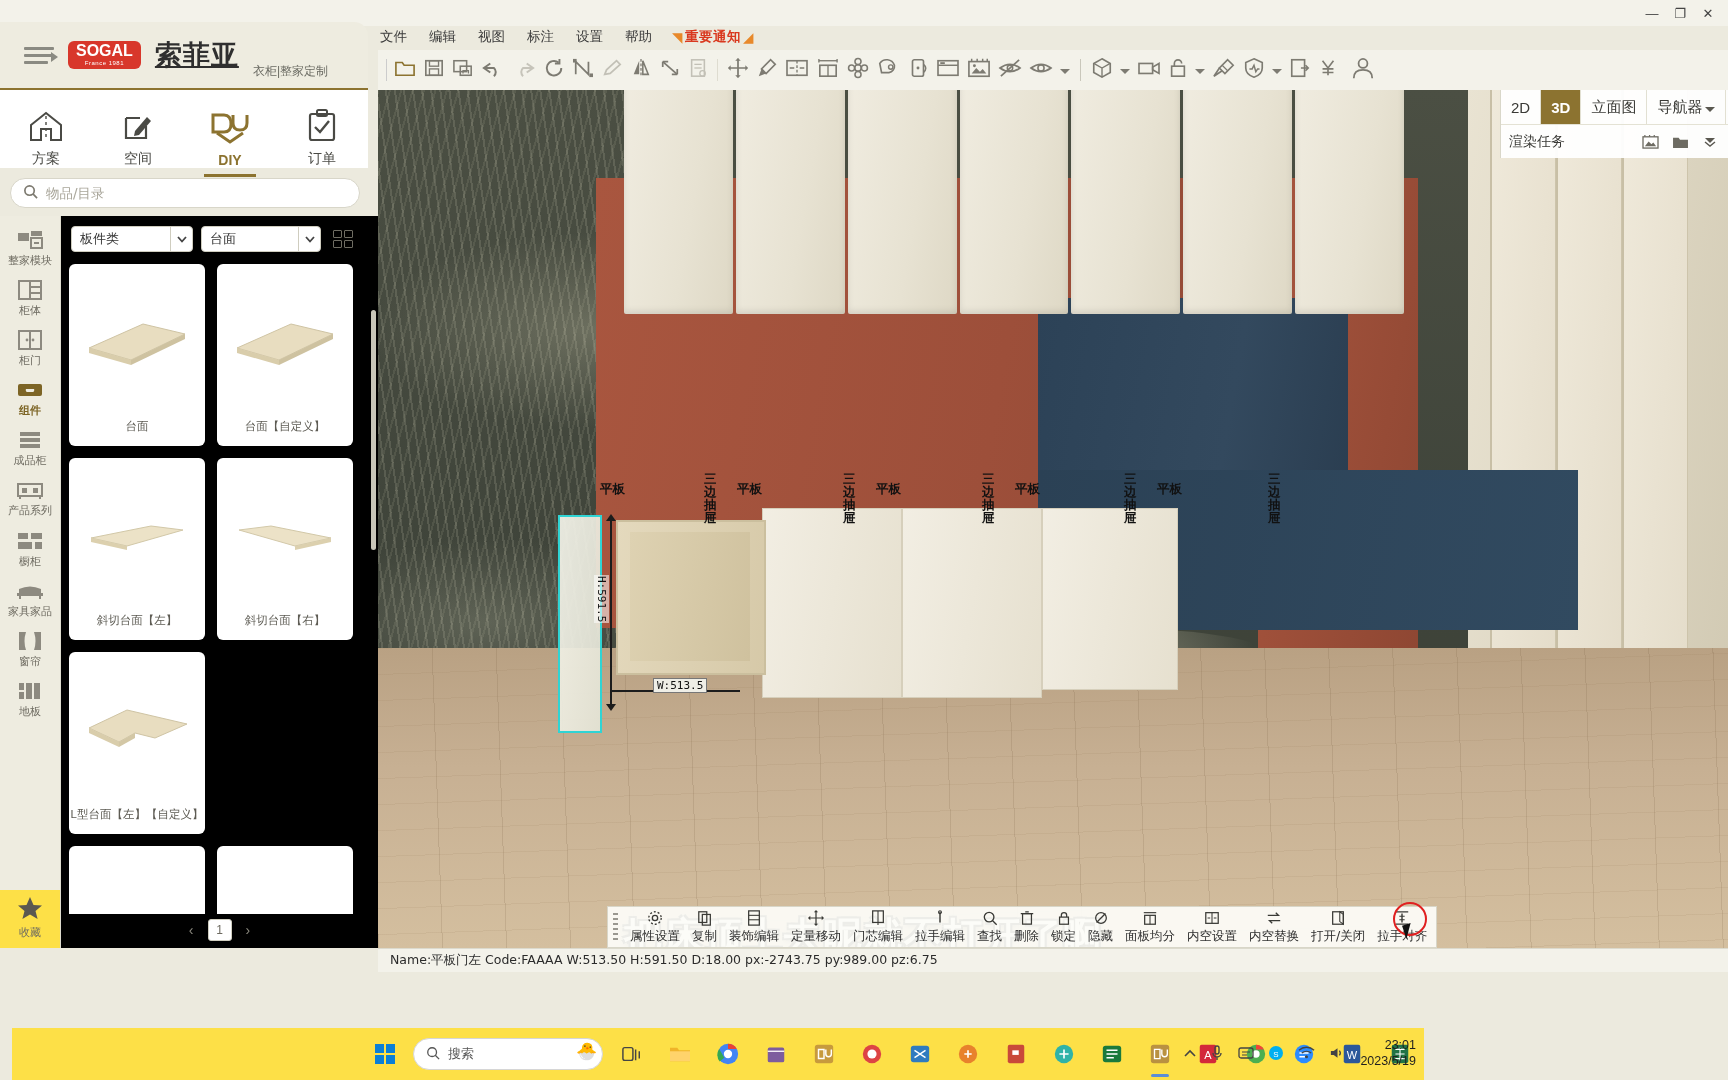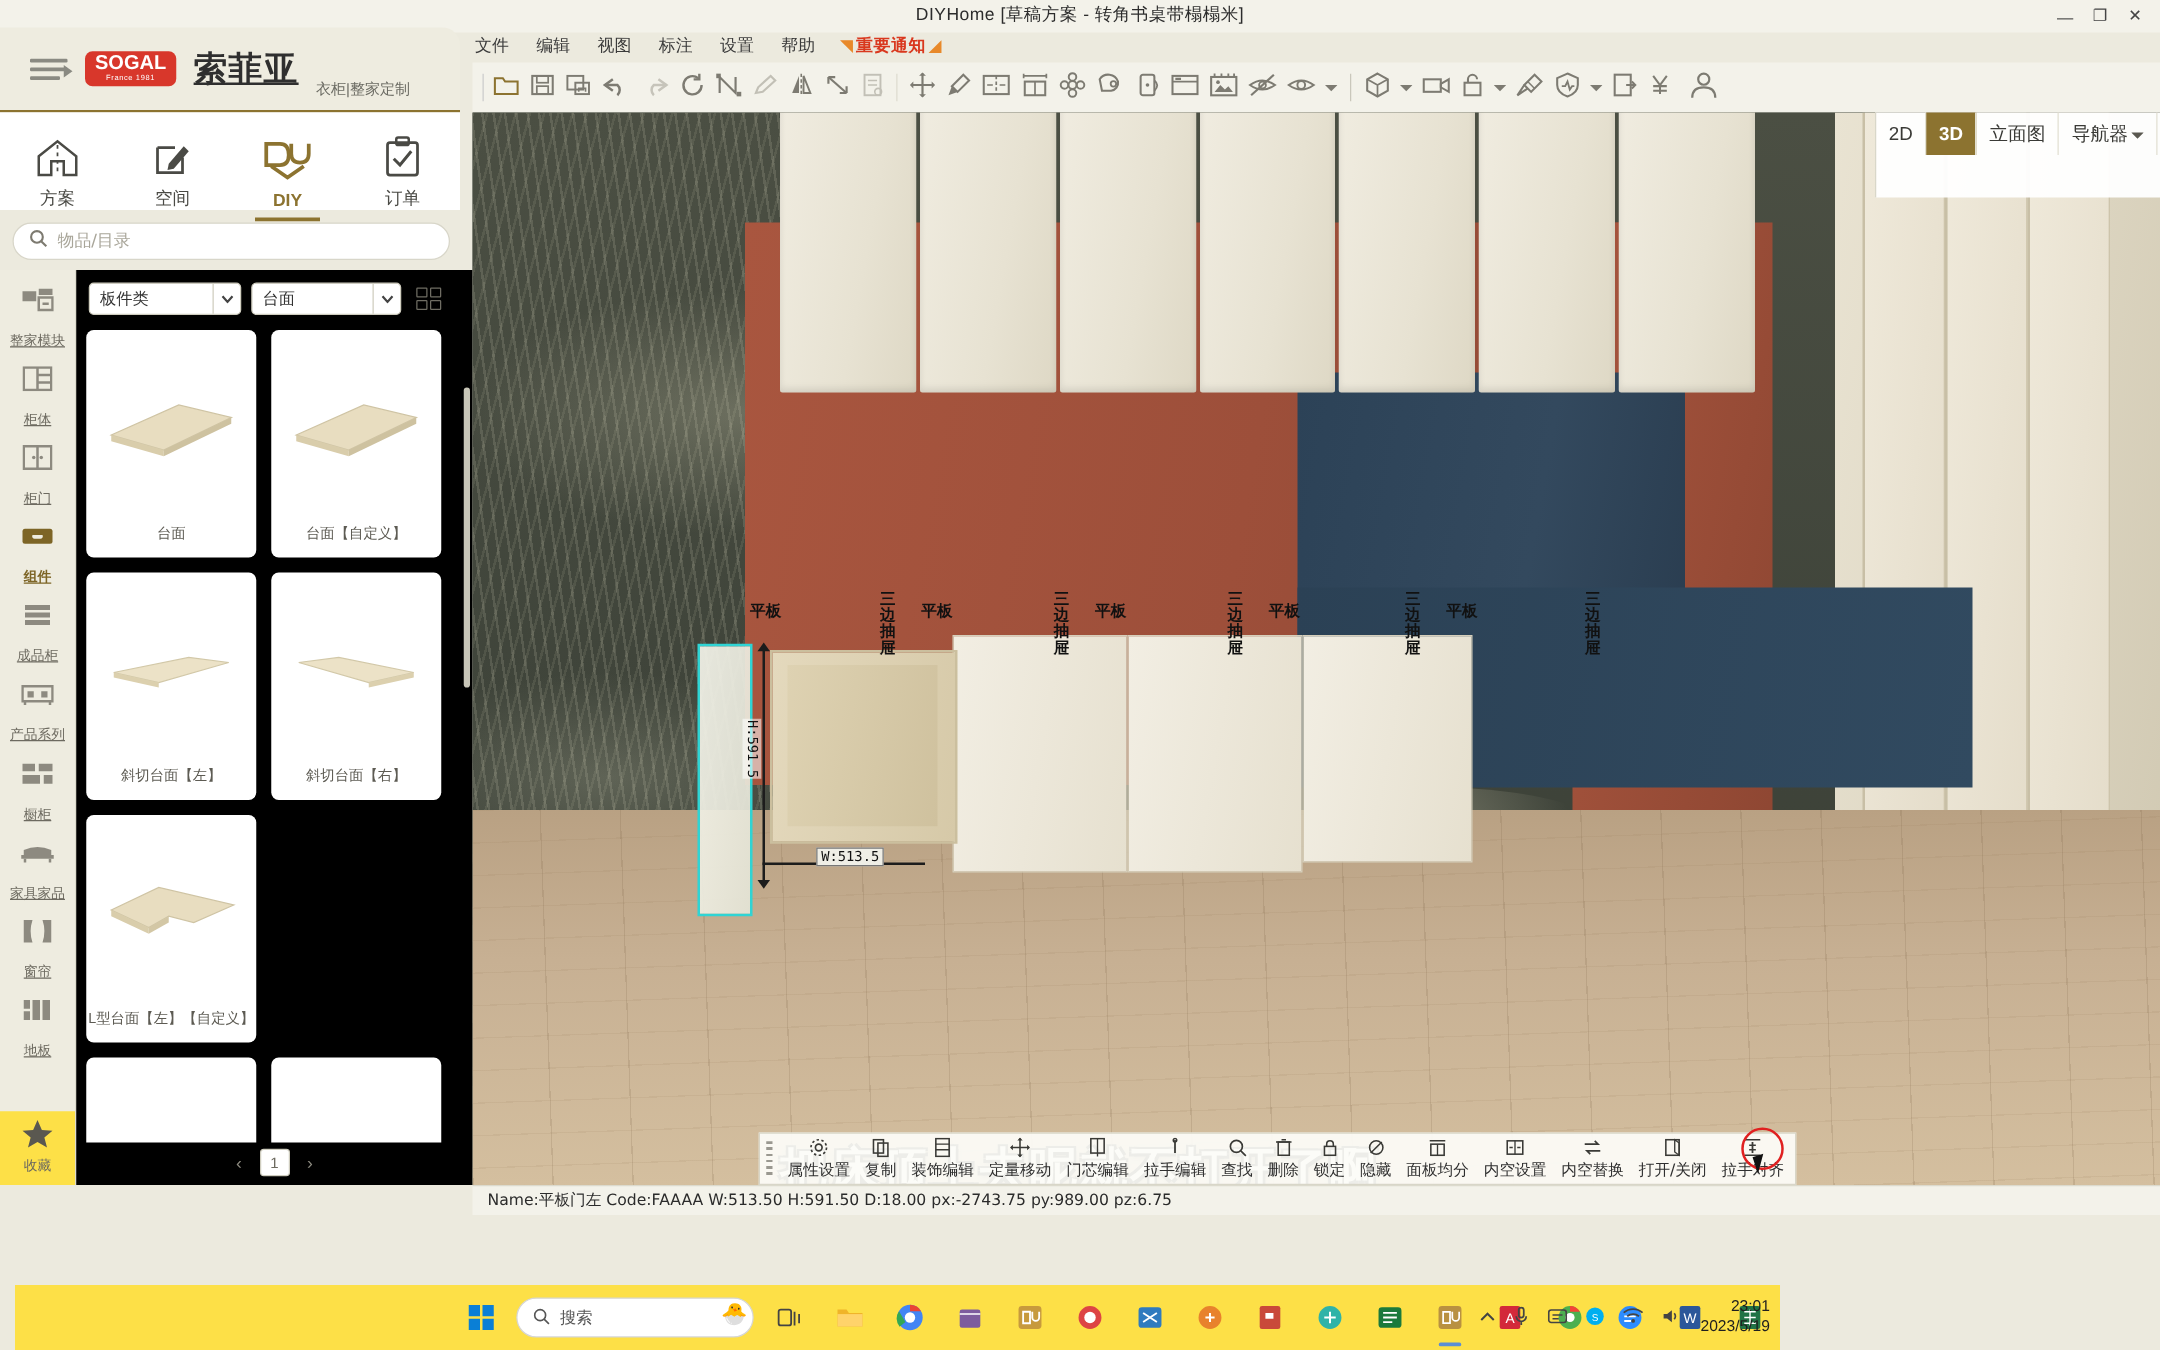--- a/index.html
+++ b/index.html
@@ -92,21 +92,21 @@
   .searchwrap input::placeholder { color: #a9a69a; }
 
   
   .rail {
     position: absolute; left: 0; top: 216px; width: 60px; bottom: 132px;
     background: #eeece0; display: flex; flex-direction: column; align-items: center;
     padding-top: 6px; gap: 2px; overflow: hidden;
   }
   .rail-item { width: 60px; padding: 5px 0 4px; text-align: center; cursor: default; }
   .rail-item .ic { height: 26px; display:flex; align-items:center; justify-content:center; }
-  .rail-item .lb { font-size: 11px; color: #6d6a60; margin-top: 14px; line-height: 1.1; text-decoration: underline; }
+  .rail-item .lb { font-size: 11px; color: #6d6a60; margin-top: 1px; line-height: 1.1; }
   .rail-item.active .lb { color: #7d6526; font-weight: bold; }
   .rail-fav {
     position: absolute; left: 0; bottom: 132px; width: 60px; padding: 6px 0 8px;
     background: #fde047; text-align: center;
   }
   .rail-fav .lb { font-size: 11px; color: #6d6a60; }
 
   
   .panel {
     position: absolute; left: 60px; top: 216px; width: 318px; bottom: 132px;
@@ -376,21 +376,20 @@
     font-size: 13px; color: #2b2b2b;
   }
   .clock { text-align: right; font-size: 12.5px; line-height: 1.25; color: #1f1f1f; }
 </style>
 </head>
 <body>
 
 <div id="app">
 
   <div class="titlebar">
-    <div class="title">DIYHome [草稿方案 - 转角书桌带榻榻米]</div>
     <div class="win-btns">
       <div class="win-btn">—</div>
       <div class="win-btn">❐</div>
       <div class="win-btn close">✕</div>
     </div>
   </div>
 
   <div class="menubar">
     <div class="mi">文件</div>
     <div class="mi">编辑</div>
@@ -909,20 +908,42 @@
       <div class="vm">2D</div>
       <div class="vm active">3D</div>
       <div class="vm">立面图</div>
       <div class="vm nav">
         <span>导航器</span>
         <span><svg width="10" height="7" viewBox="0 0 10 7">
               <path d="M0 1 L5 6 L10 1 Z" fill="#5a5850"></path>
             </svg></span>
       </div>
     </div>
+    <div class="render-row">
+      <span>渲染任务</span>
+      <span class="sp"></span>
+      <span class="ic">
+          <svg width="17" height="15" viewBox="0 0 18 16">
+            <rect x="1" y="3" width="16" height="12" fill="none" stroke="#6d6b62" stroke-width="1.4"></rect>
+            <path d="M3 13 l4 -5 l3 3 l2 -2 l3 4 Z" fill="#6d6b62"></path>
+            <path d="M3 1 v2 M8 1 v2 M13 1 v2" stroke="#6d6b62" stroke-width="1.3"></path>
+          </svg>
+        </span>
+      <span class="ic">
+          <svg width="17" height="14" viewBox="0 0 18 15">
+            <path d="M1 3 h6 l1.5 2 H17 v9 H1 Z" fill="#6d6b62"></path>
+          </svg>
+        </span>
+      <span class="ic">
+          <svg width="12" height="10" viewBox="0 0 12 10">
+            <path d="M1 1 L6 6 L11 1 Z" fill="#5a5850"></path>
+            <path d="M1 5 L6 9 L11 5" fill="none" stroke="#5a5850" stroke-width="1.4"></path>
+          </svg>
+        </span>
+    </div>
   </div>
 
   <div class="bottombar">
     <span class="bdrag"></span>
 
     <div class="btool">
       <span class="ic">
           <svg width="16" height="16" viewBox="0 0 18 18">
             <circle cx="9" cy="9" r="3" fill="none" stroke="#3a3a36" stroke-width="1.5"></circle>
             <circle cx="9" cy="9" r="7" fill="none" stroke="#3a3a36" stroke-width="1.5" stroke-dasharray="2.2,2.2"></circle>

